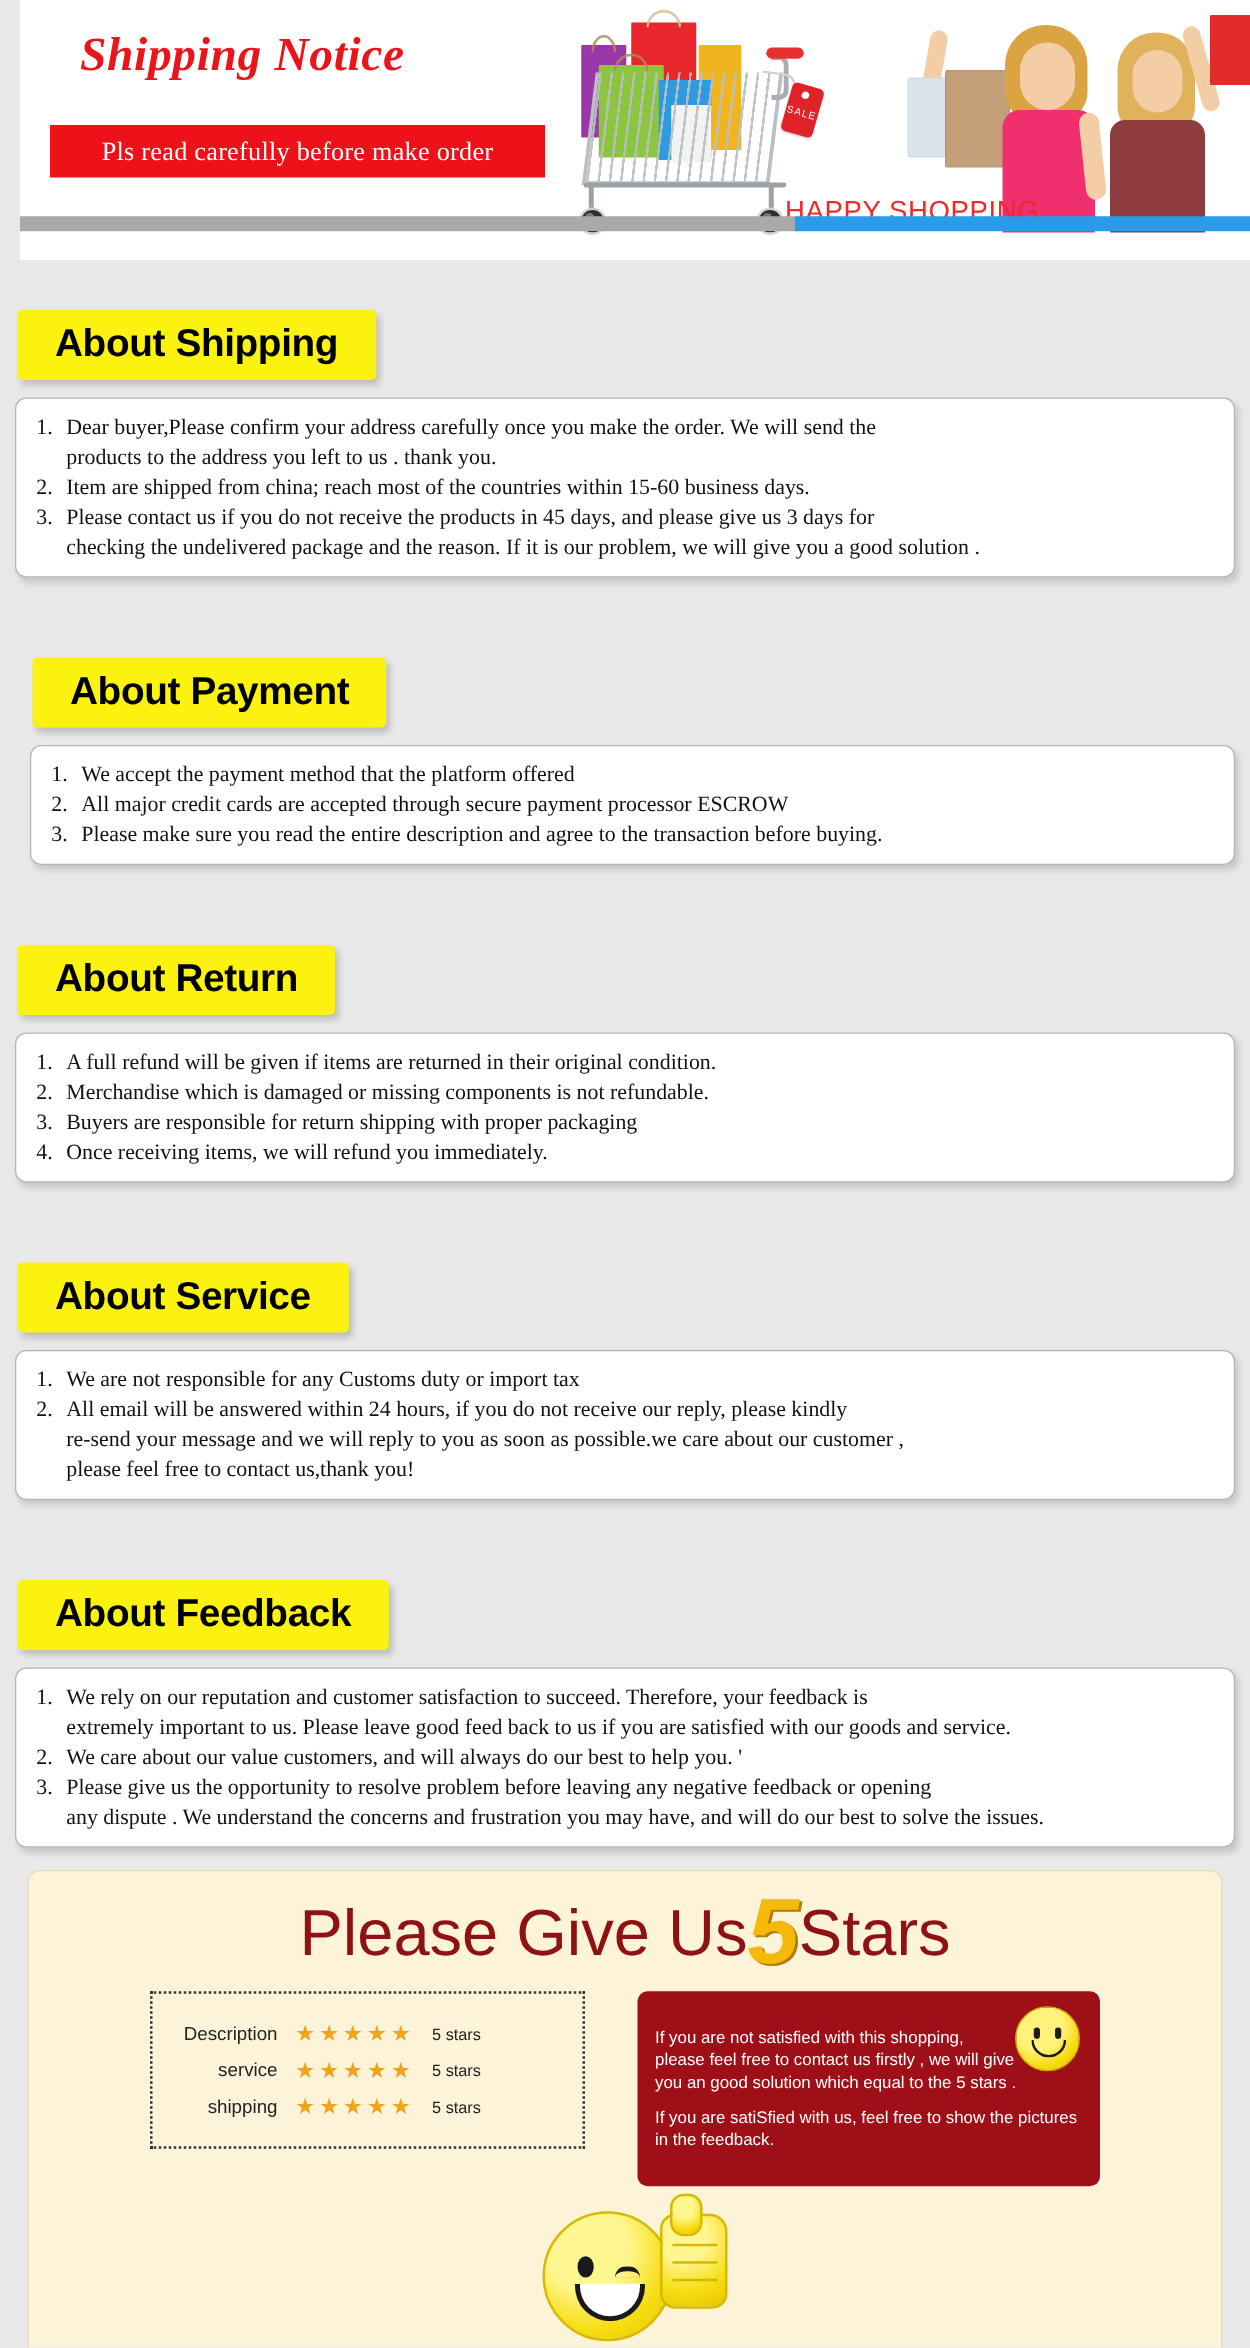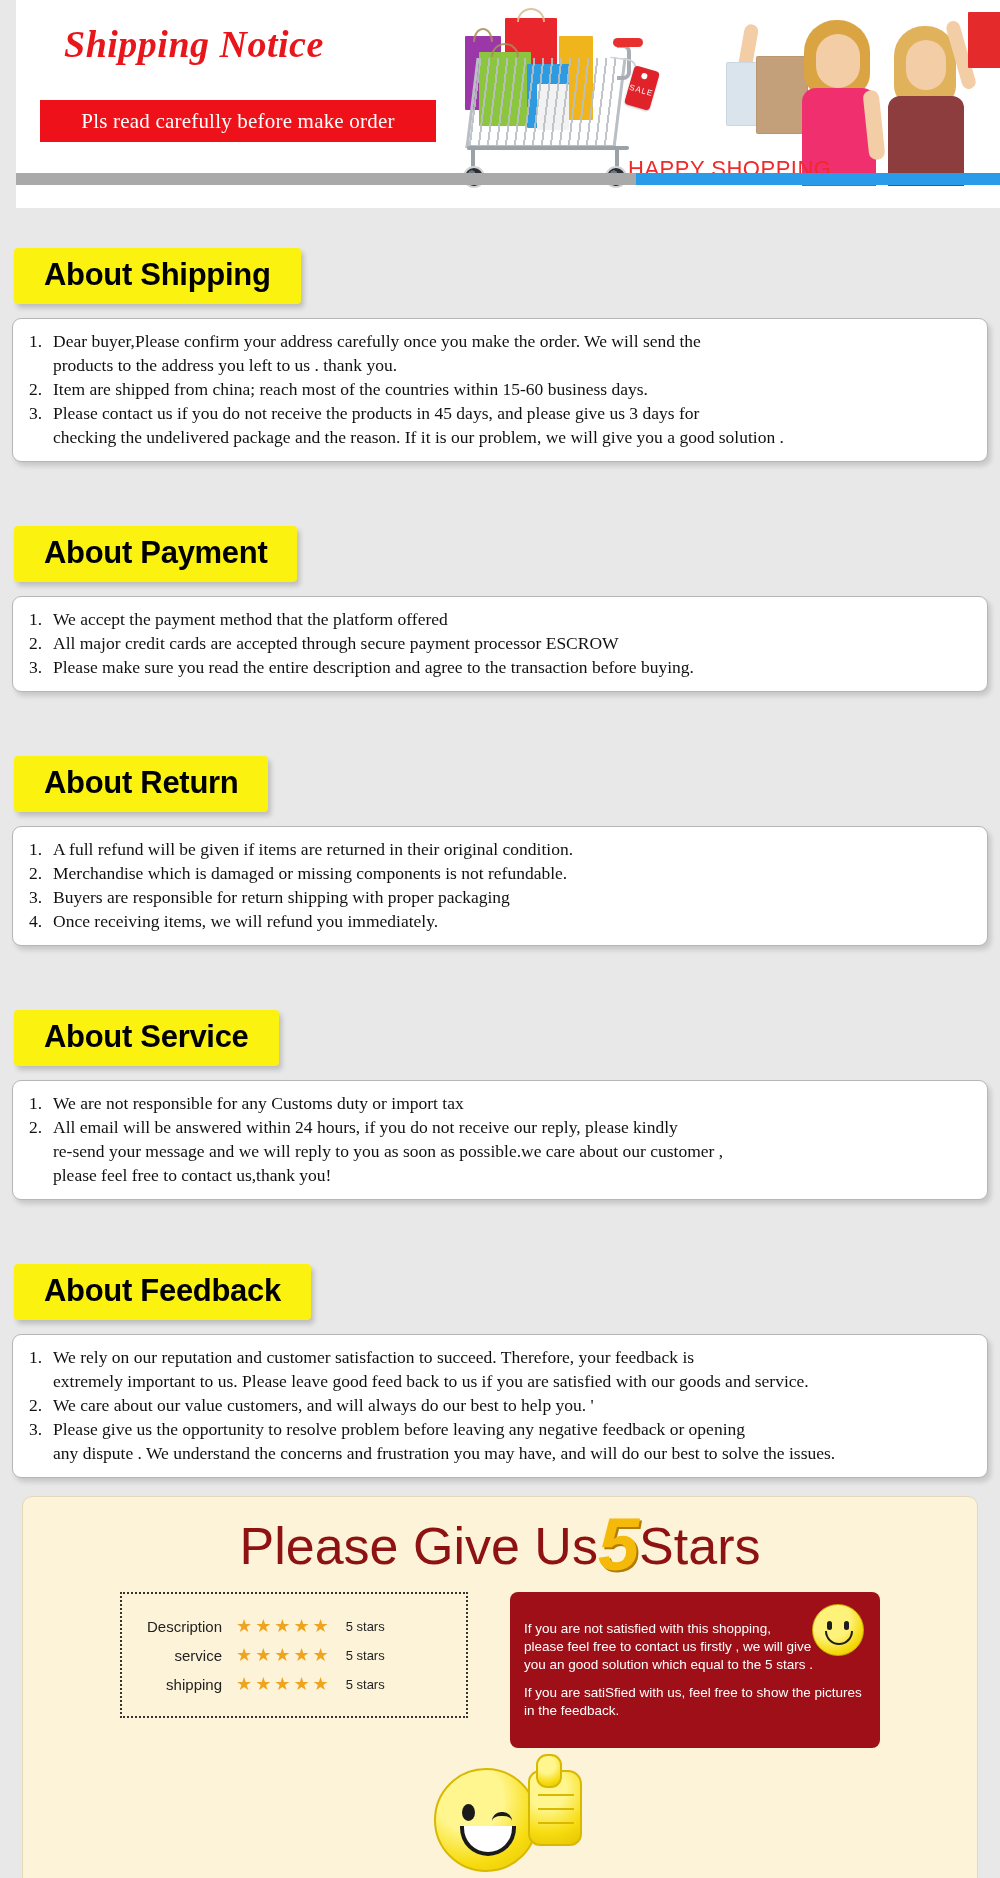--- a/index.html
+++ b/index.html
@@ -392,21 +392,21 @@
           <span class="cont">Item are shipped from china; reach most of the countries within 15-60 business days.</span>
         </li>
         <li>
           <span class="cont">Please contact us if you do not receive the products in 45 days, and please give us 3 days for</span>
           <span class="cont">checking the undelivered package and the reason. If it is our problem, we will give you a good solution .</span>
         </li>
       </ol>
     </div>
   </div>
 
-  <div class="section" style="margin-top:24px;">
+  <div class="section" style="margin-top:24px;padding-left:12px;">
     <div class="section-tab">
       <span>About Payment</span>
     </div>
     <div class="panel">
       <ol>
         <li>
           <span class="cont">We accept the payment method that the platform offered</span>
         </li>
         <li>
           <span class="cont">All major credit cards are accepted through secure payment processor ESCROW</span>

